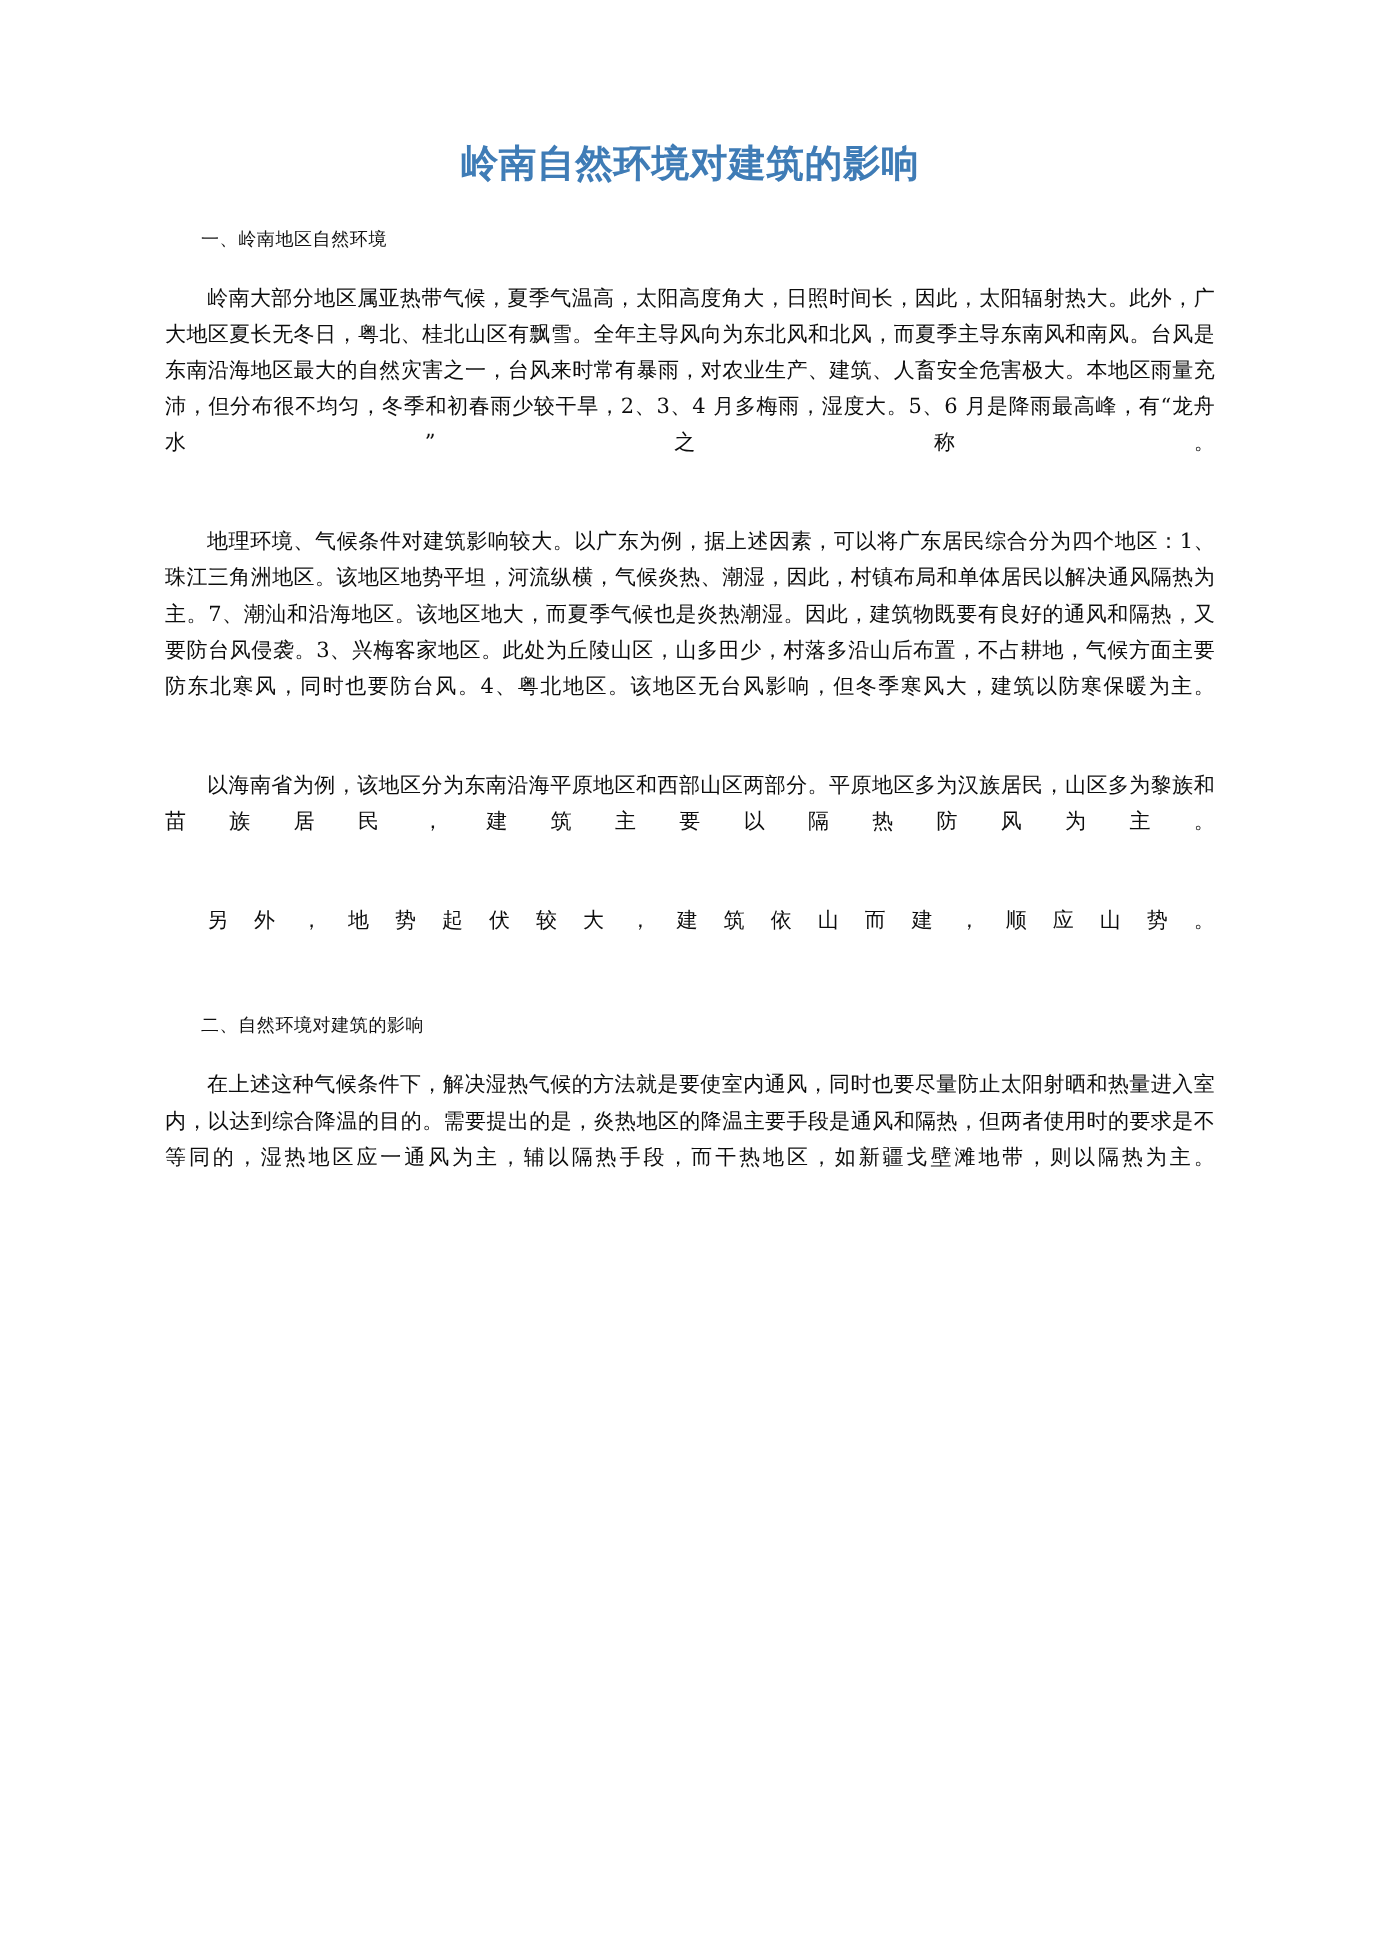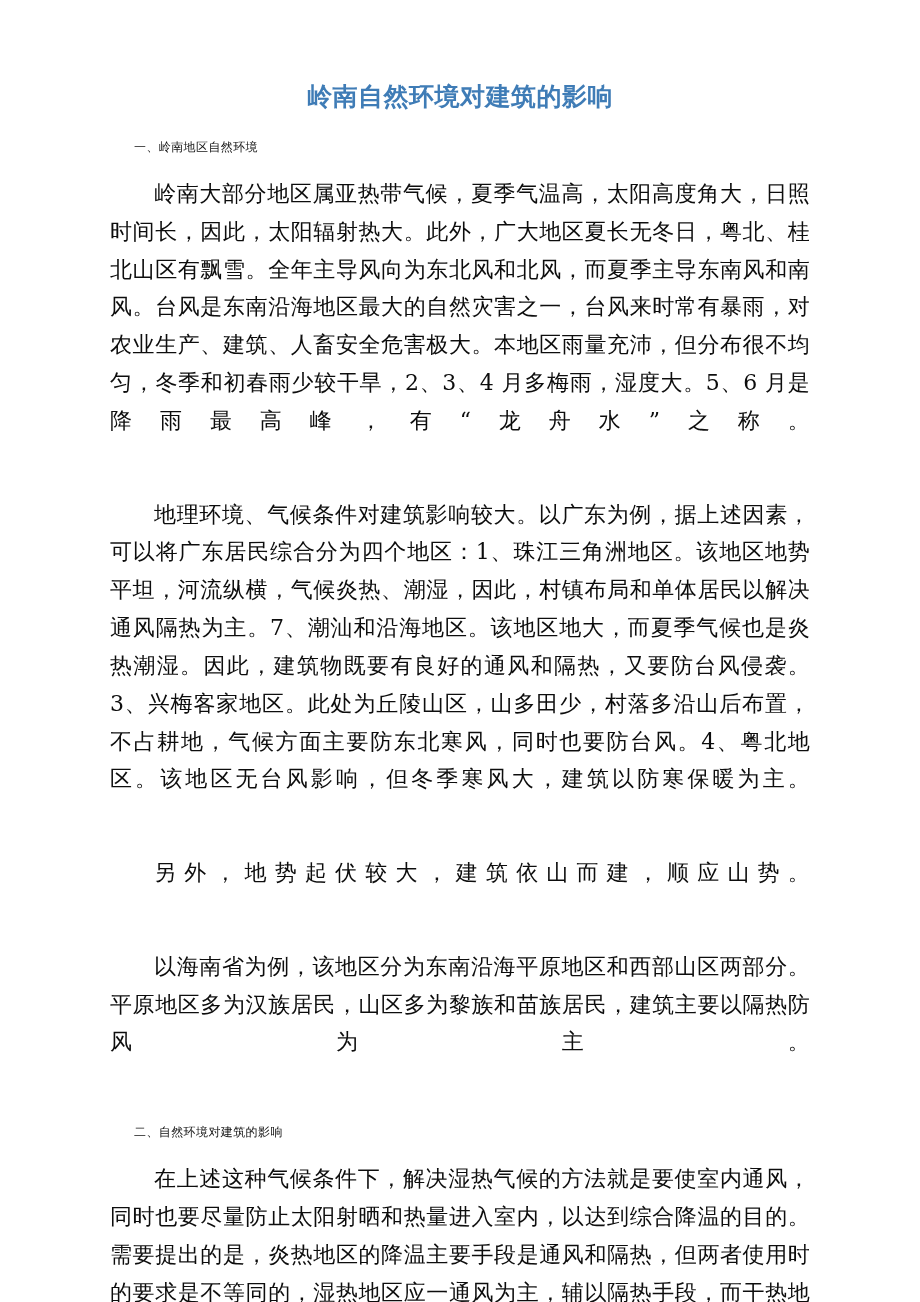--- a/index.html
+++ b/index.html
@@ -13,21 +13,21 @@
     font-family: "DejaVu Serif", "Liberation Serif", serif;
     color: #000000;
     overflow: hidden;
   }
   .page {
     position: relative;
     width: 920px;
     height: 1302px;
     background: #ffffff;
     box-sizing: border-box;
-    padding: 4px 110px 0 110px;
+    padding: 16px 110px 0 110px;
   }
   .doc-title {
     margin: 0;
     padding-top: 76px;
     text-align: center;
     font-size: 25px;
     font-weight: bold;
     line-height: 1.35;
     letter-spacing: 0.5px;
     color: #3f7cb6;
@@ -39,21 +39,21 @@
     font-size: 12px;
     font-weight: normal;
     line-height: 1.6;
     text-indent: 2em;
     letter-spacing: 0.4px;
     color: #111111;
   }
   .body-para {
     margin: 0;
     padding-top: 18px;
-    font-size: 22px;
+    font-size: 14px;
     line-height: 1.72;
     text-align: justify;
     text-justify: inter-character;
     text-indent: 2em;
     letter-spacing: 0.2px;
     color: #0d0d0d;
   }
   
   .body-para:after {
     content: "";
@@ -67,21 +67,21 @@
 <div class="page">
 
   <h1 class="doc-title">岭南自然环境对建筑的影响</h1>
 
   <h2 class="section-heading">一、岭南地区自然环境</h2>
 
   <p class="body-para">岭南大部分地区属亚热带气候，夏季气温高，太阳高度角大，日照时间长，因此，太阳辐射热大。此外，广大地区夏长无冬日，粤北、桂北山区有飘雪。全年主导风向为东北风和北风，而夏季主导东南风和南风。台风是东南沿海地区最大的自然灾害之一，台风来时常有暴雨，对农业生产、建筑、人畜安全危害极大。本地区雨量充沛，但分布很不均匀，冬季和初春雨少较干旱，2、3、4 月多梅雨，湿度大。5、6 月是降雨最高峰，有“龙舟水”之称。</p>
 
   <p class="body-para">地理环境、气候条件对建筑影响较大。以广东为例，据上述因素，可以将广东居民综合分为四个地区：1、珠江三角洲地区。该地区地势平坦，河流纵横，气候炎热、潮湿，因此，村镇布局和单体居民以解决通风隔热为主。7、潮汕和沿海地区。该地区地大，而夏季气候也是炎热潮湿。因此，建筑物既要有良好的通风和隔热，又要防台风侵袭。3、兴梅客家地区。此处为丘陵山区，山多田少，村落多沿山后布置，不占耕地，气候方面主要防东北寒风，同时也要防台风。4、粤北地区。该地区无台风影响，但冬季寒风大，建筑以防寒保暖为主。</p>
 
+  <p class="body-para">以海南省为例，该地区分为东南沿海平原地区和西部山区两部分。平原地区多为汉族居民，山区多为黎族和苗族居民，建筑主要以隔热防风为主。</p>
+
   <p class="body-para">另外，地势起伏较大，建筑依山而建，顺应山势。</p>
-
-  <p class="body-para">以海南省为例，该地区分为东南沿海平原地区和西部山区两部分。平原地区多为汉族居民，山区多为黎族和苗族居民，建筑主要以隔热防风为主。</p>
 
   <h2 class="section-heading">二、自然环境对建筑的影响</h2>
 
   <p class="body-para">在上述这种气候条件下，解决湿热气候的方法就是要使室内通风，同时也要尽量防止太阳射晒和热量进入室内，以达到综合降温的目的。需要提出的是，炎热地区的降温主要手段是通风和隔热，但两者使用时的要求是不等同的，湿热地区应一通风为主，辅以隔热手段，而干热地区，如新疆戈壁滩地带，则以隔热为主。</p>
 
 </div>
 
 </body></html>

